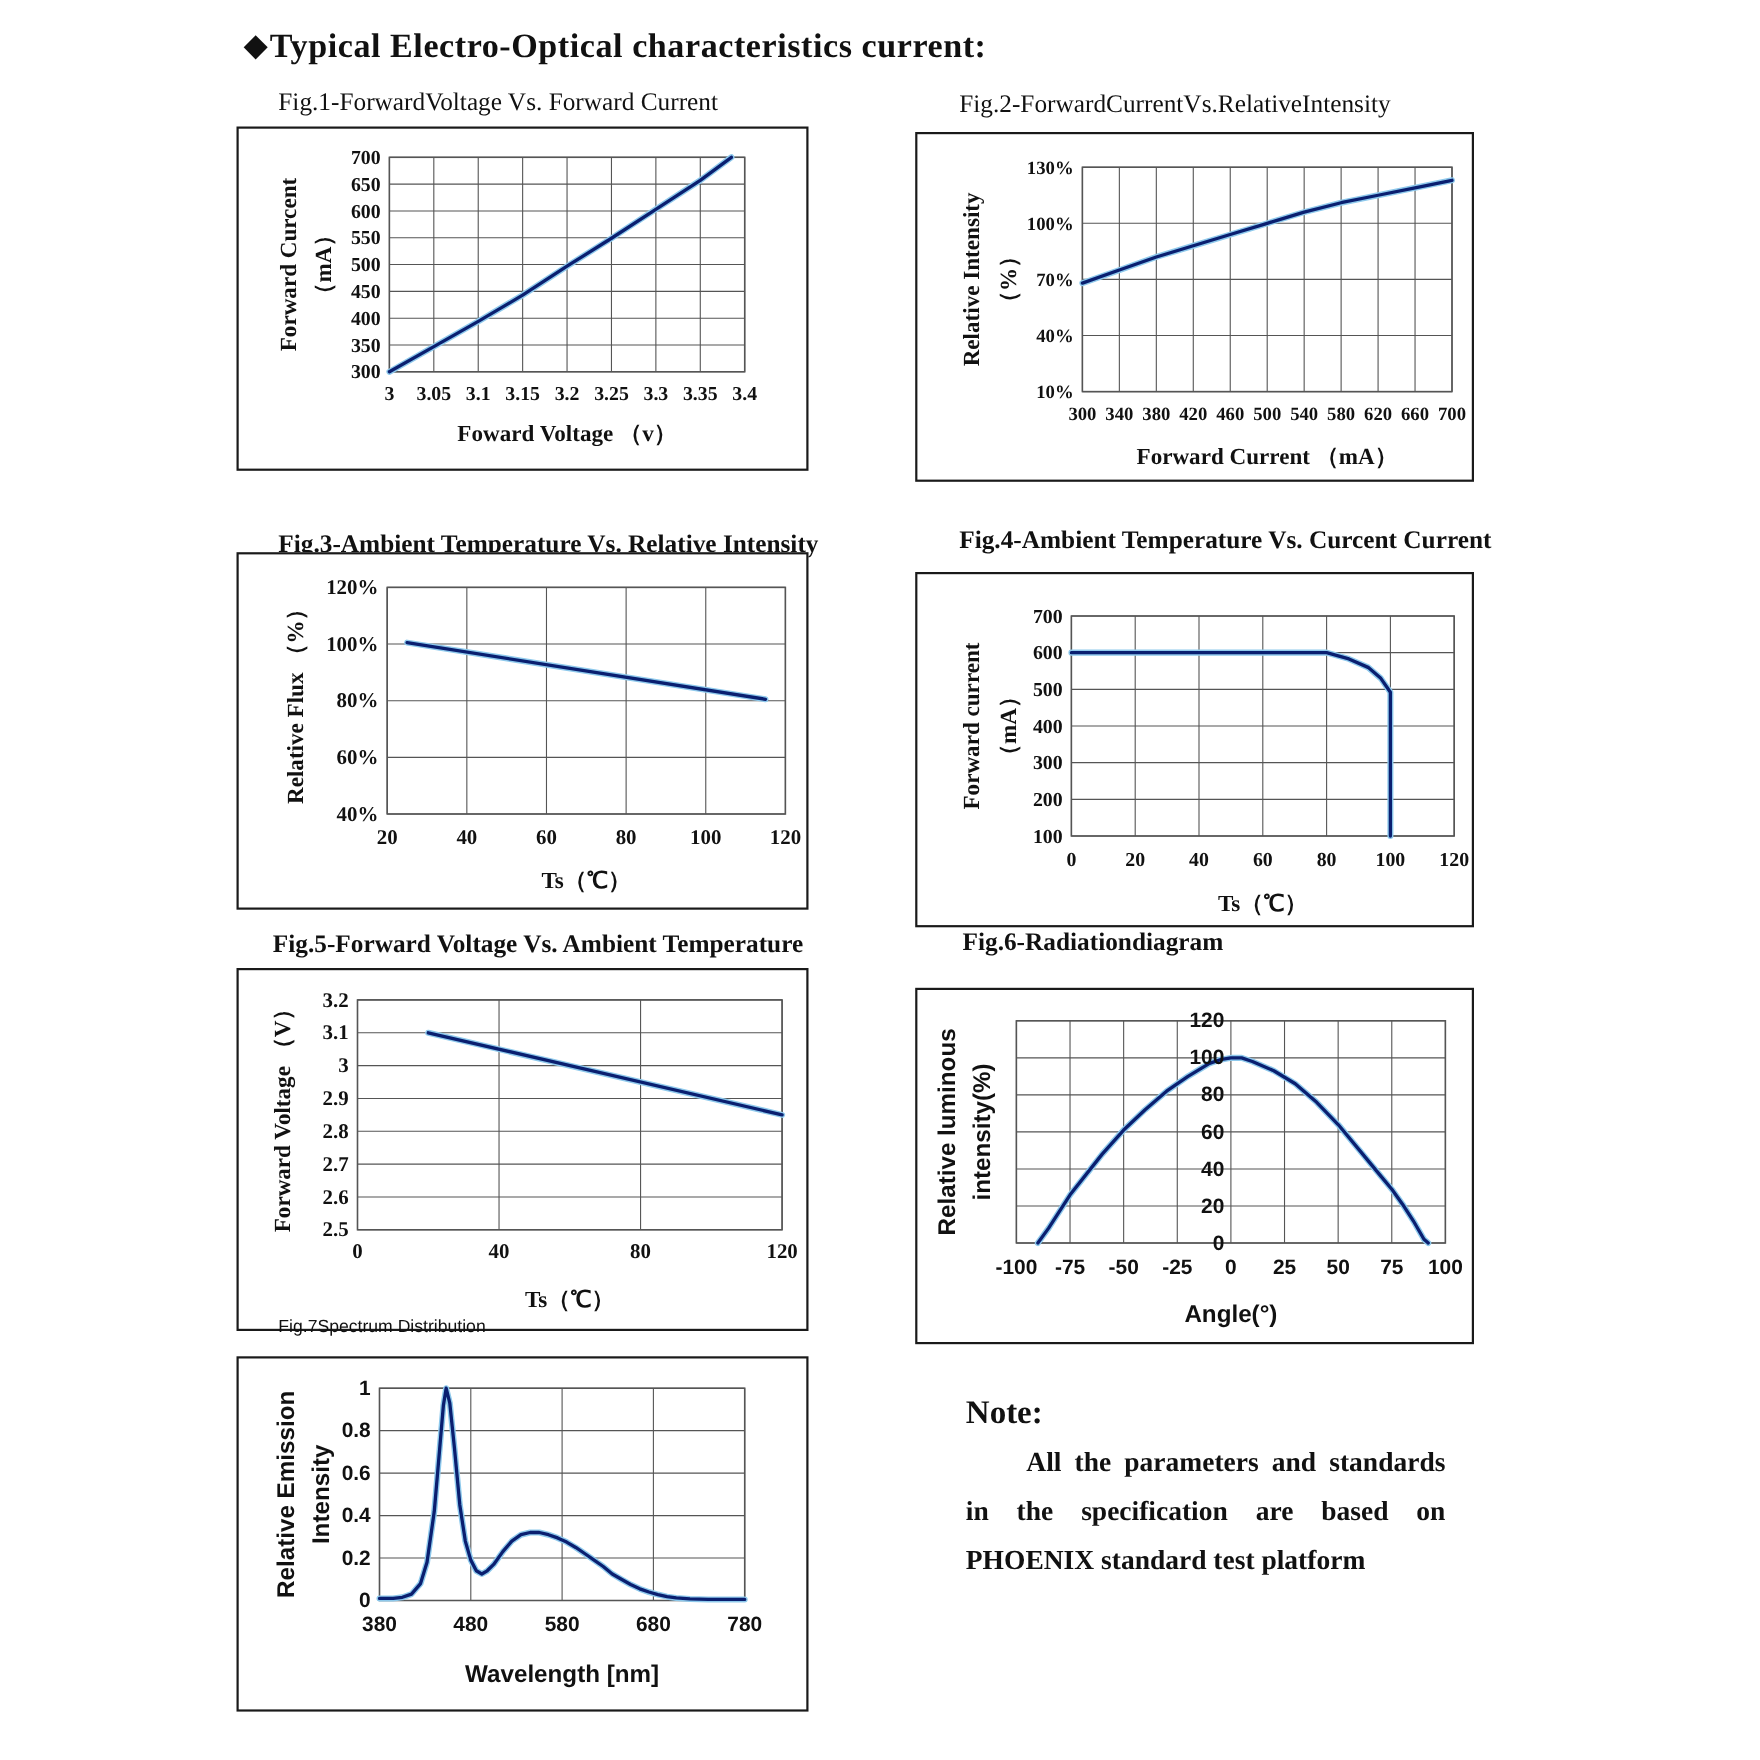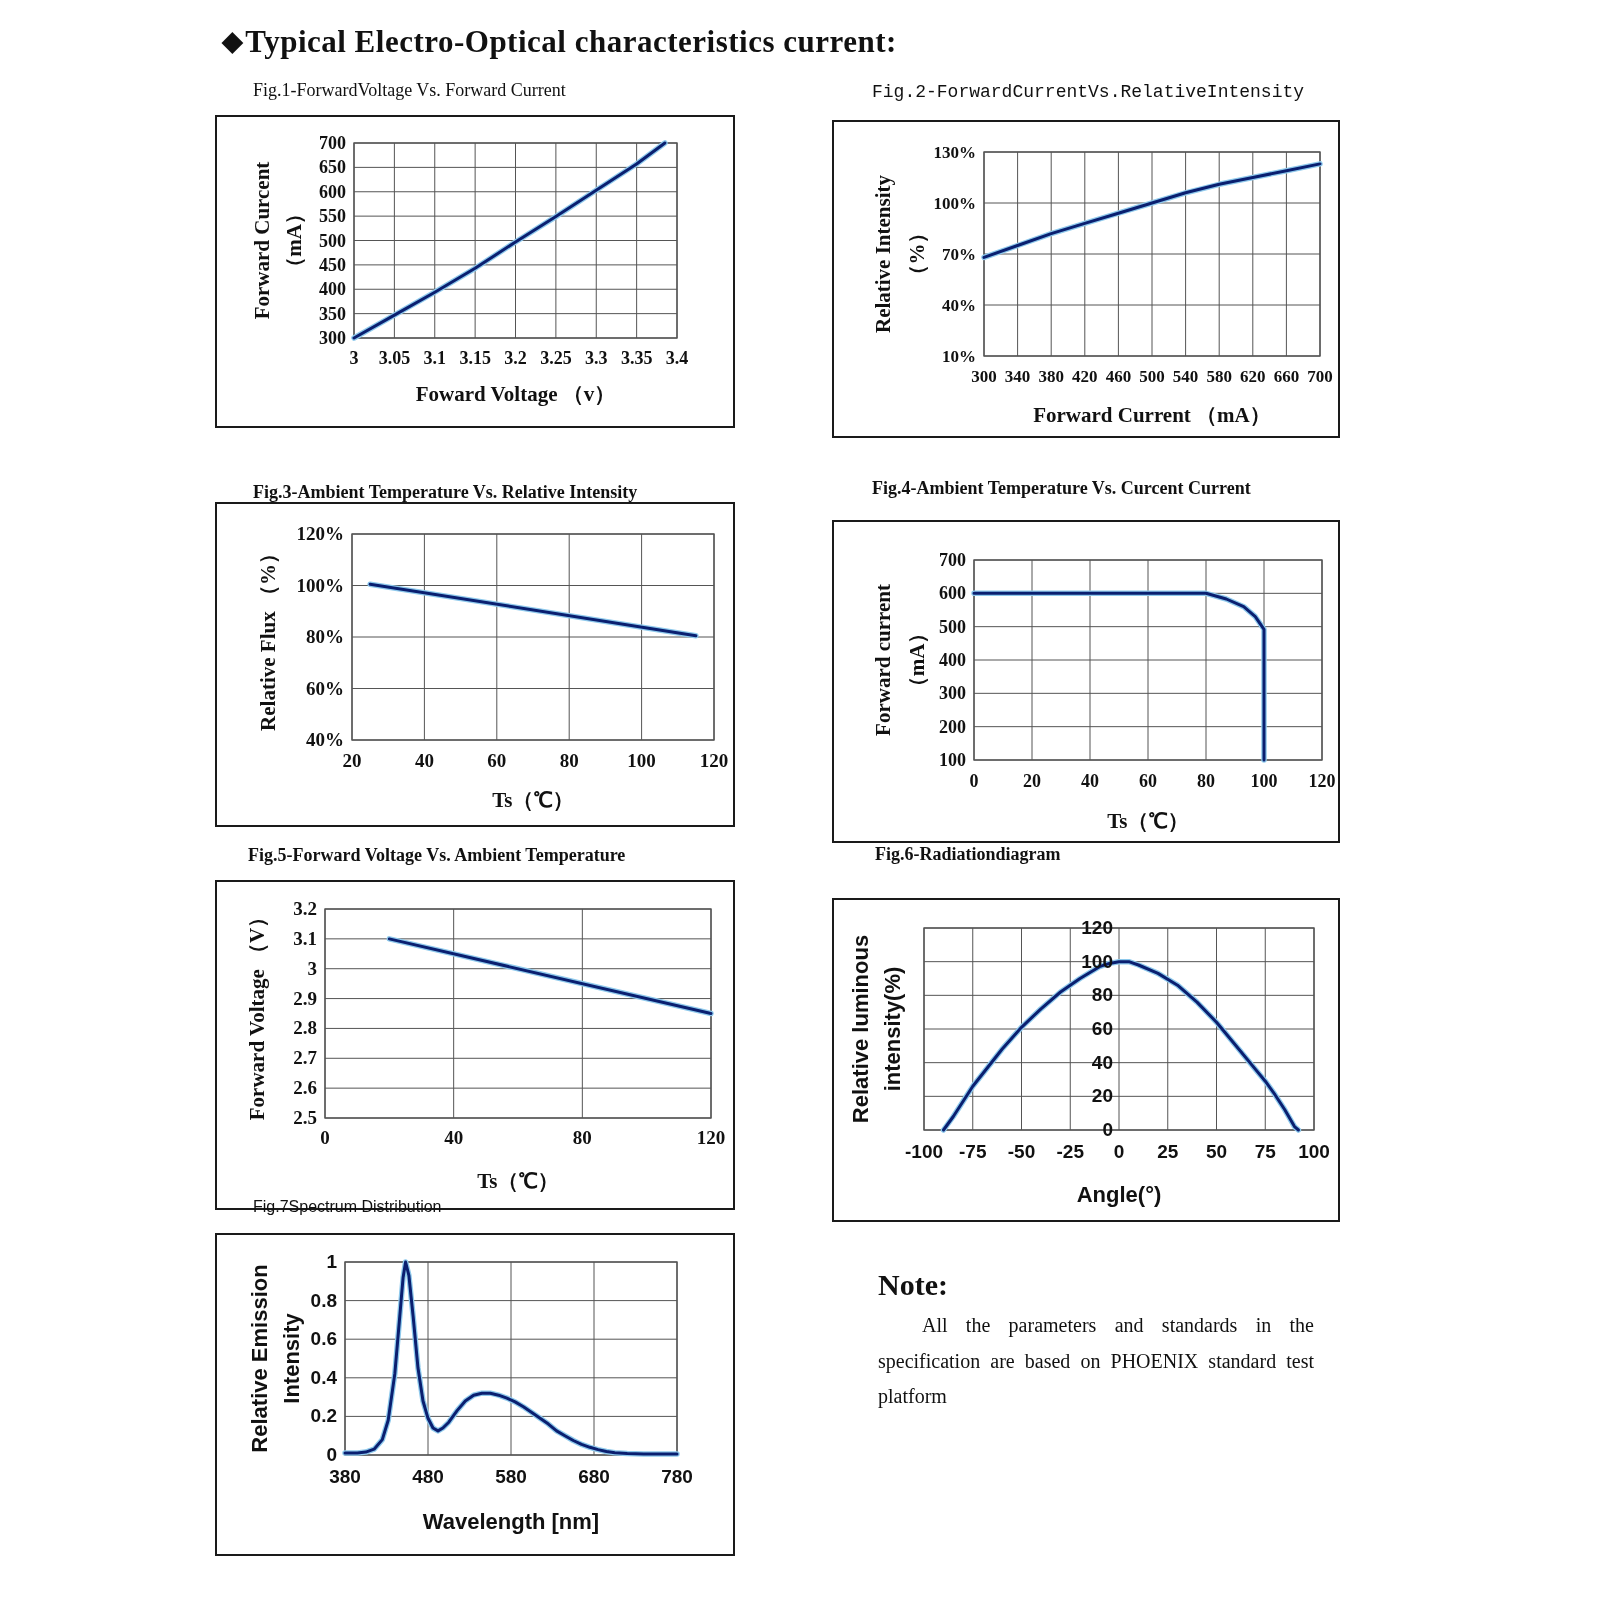--- a/index.html
+++ b/index.html
@@ -6,35 +6,35 @@
   body{
     width:1600px;height:1600px;position:relative;background:#ffffff;
     font-family:"Liberation Serif", serif;color:#111;overflow:hidden;
   }
   .page-title{
     position:absolute;left:222px;top:24px;font-size:31px;font-weight:bold;
     letter-spacing:0.5px;
   }
   .page-title .bullet{font-size:27px;vertical-align:2px;margin-right:2px;}
   .fig-caption{
-    position:absolute;font-size:18px;white-space:nowrap;
+    position:absolute;font-size:23px;white-space:nowrap;
   }
   .cap-serif{font-family:"Liberation Serif", serif;}
   .cap-bold{font-weight:bold;}
   .cap-sans{font-family:"Liberation Sans", sans-serif;font-weight:normal;font-size:16px;}
   .chart-box{
     position:absolute;background:#fff;border:2px solid #1a1a1a;box-sizing:border-box;
   }
   .chart-box svg{display:block;}
   .note-block{
     position:absolute;left:878px;top:1268px;width:436px;
   }
   .note-heading{font-size:30px;font-weight:bold;margin:0 0 6px 0;}
   .note-body{
-    font-size:20px;line-height:1.78;text-align:justify;text-indent:2.2em;margin:0;
+    font-size:25px;line-height:1.78;text-align:justify;text-indent:2.2em;margin:0;font-weight:bold;
   }
 </style>
 </head>
 <body>
 
 <div class="page-title">
   <span class="bullet">◆</span><span>Typical Electro-Optical characteristics current:</span>
 </div>
 
 <div class="fig-caption cap-serif" style="left:253px;top:80px;">Fig.1-ForwardVoltage Vs. Forward Current</div>
@@ -82,21 +82,21 @@
         <text x="379.2499999999999" y="247" font-size="18" text-anchor="middle">3.3</text>
         <text x="419.62500000000017" y="247" font-size="18" text-anchor="middle">3.35</text>
         <text x="460" y="247" font-size="18" text-anchor="middle">3.4</text>
         <text x="298.5" y="284" font-size="21" text-anchor="middle">Foward Voltage （v）</text>
         <text x="52" y="123.5" font-size="21" text-anchor="middle" transform="rotate(-90 52 123.5)">Forward Curcent</text>
         <text x="84" y="123.5" font-size="21" text-anchor="middle" transform="rotate(-90 84 123.5)">（mA）</text>
       </g>
     </svg>
 </div>
 
-<div class="fig-caption cap-serif" style="left:872px;top:82px;font-family:Liberation Mono, monospace;">Fig.2-ForwardCurrentVs.RelativeIntensity</div>
+<div class="fig-caption cap-serif" style="left:872px;top:82px;">Fig.2-ForwardCurrentVs.RelativeIntensity</div>
 <div class="chart-box" style="left:832px;top:120px;width:508px;height:318px;">
   <svg viewBox="0 0 504 314" width="504" height="314">
       <g stroke="#555555" stroke-width="1">
         <line x1="150" y1="30" x2="150" y2="234"></line>
         <line x1="183.6" y1="30" x2="183.6" y2="234"></line>
         <line x1="217.2" y1="30" x2="217.2" y2="234"></line>
         <line x1="250.8" y1="30" x2="250.8" y2="234"></line>
         <line x1="284.4" y1="30" x2="284.4" y2="234"></line>
         <line x1="318" y1="30" x2="318" y2="234"></line>
         <line x1="351.6" y1="30" x2="351.6" y2="234"></line>

